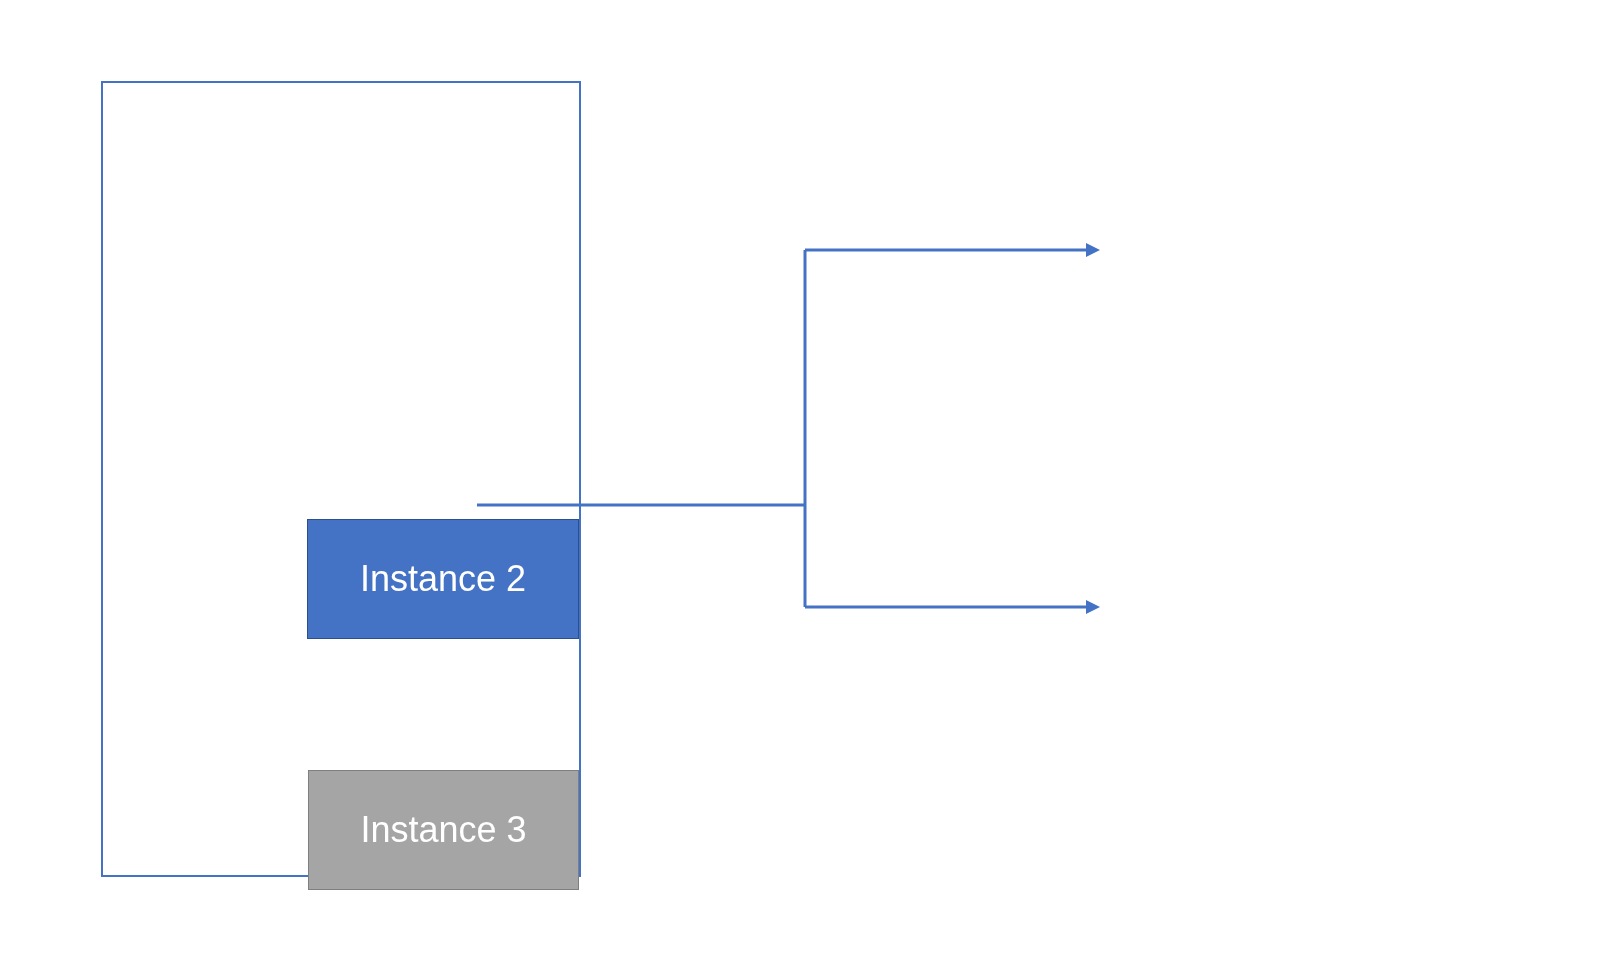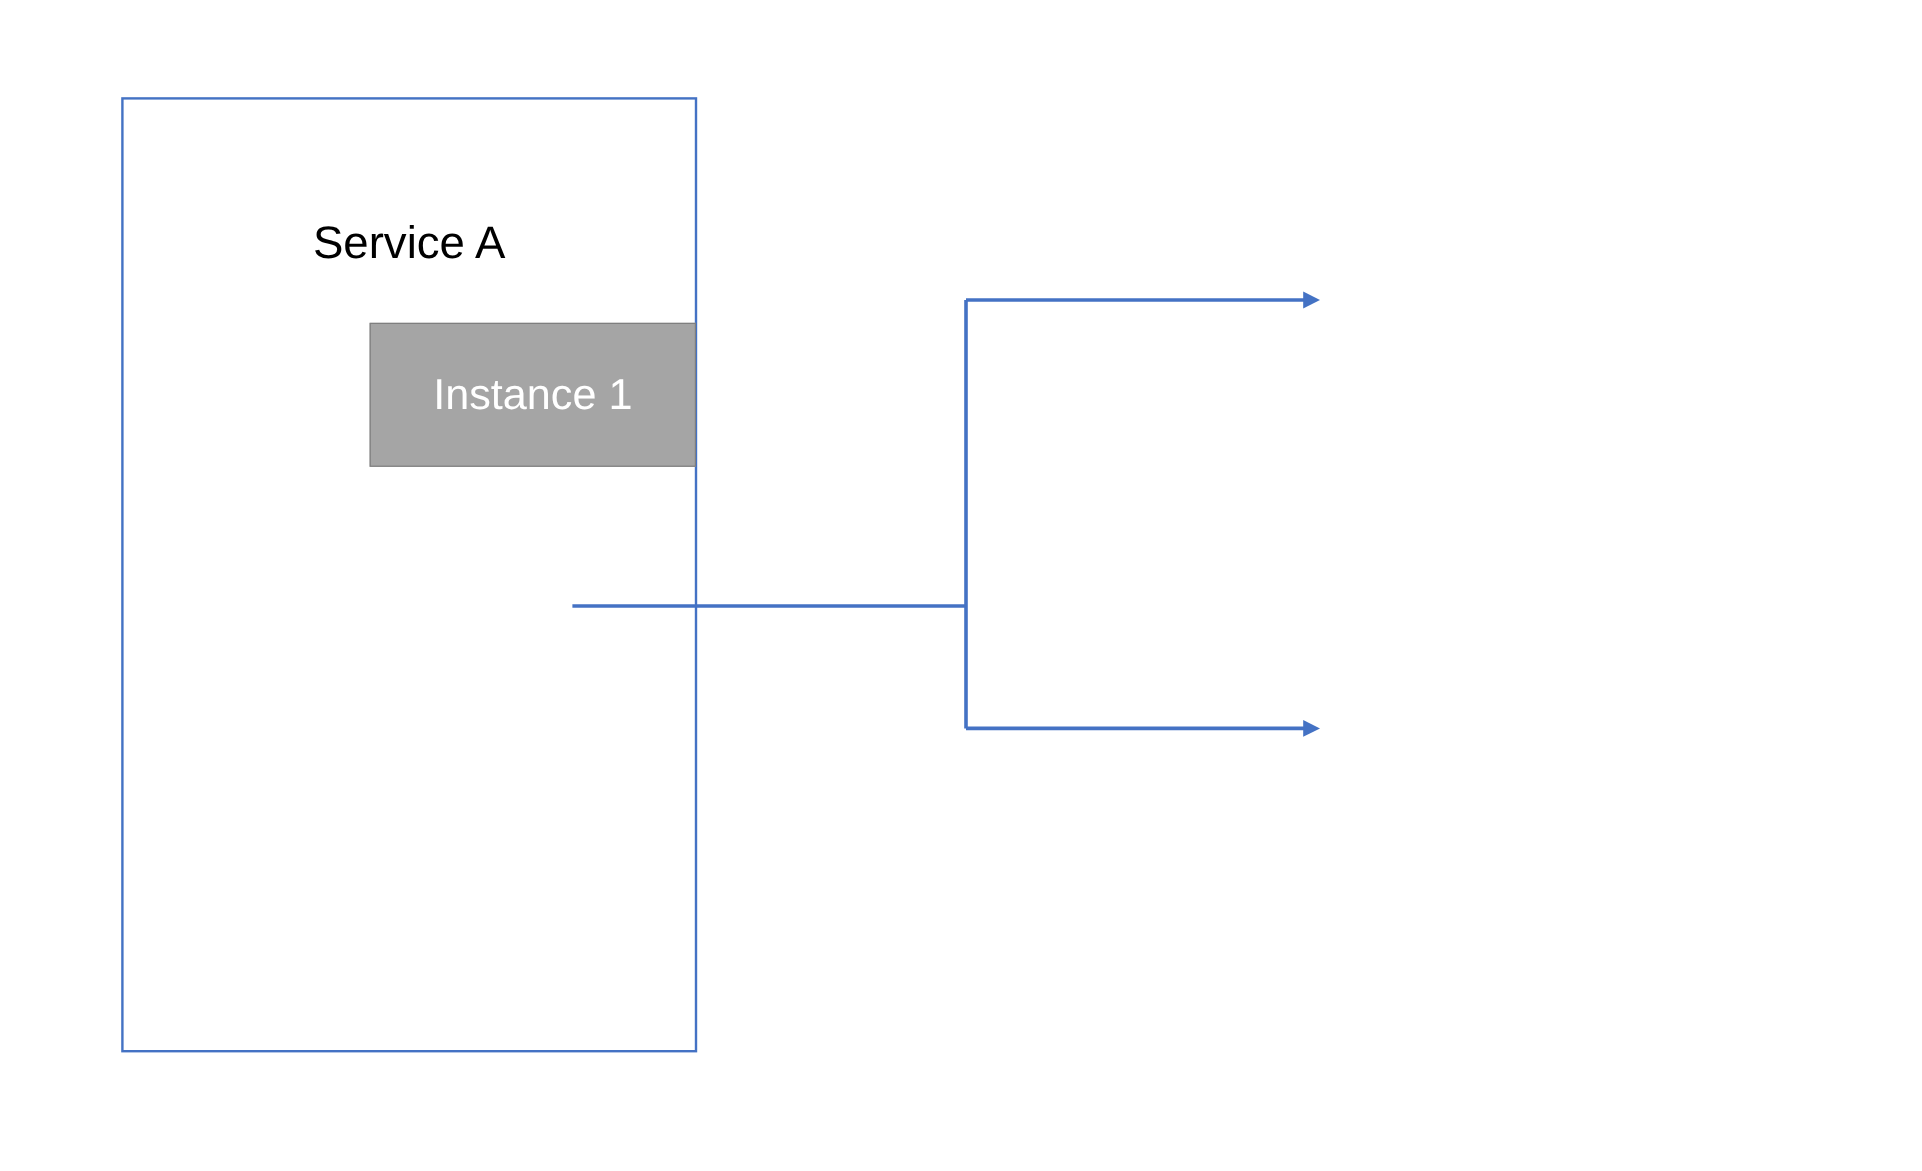--- a/index.html
+++ b/index.html
@@ -90,27 +90,29 @@
   .conn-head {
     fill: #4472c4;
   }
 </style>
 </head>
 <body>
 
 <div id="canvas">
 
   <div class="service-box" id="service-a-box">
-    <div class="service-title" id="service-a-title">Service A</div>
 
-    <div class="instance gray" id="a-instance-1">
-      <span>Instance 1</span>
+
+    <div class="instance blue" id="a-instance-2">
+      <span>Instance 2</span>
     </div>
 
-
+    <div class="instance gray" id="a-instance-3">
+      <span>Instance 3</span>
+    </div>
   </div>
 
 
   <svg id="connectors" viewBox="0 0 1602 976">
 
     <path class="conn-path" d="M 477 505 L 805 505"></path>
 
     <path class="conn-path" d="M 805 250 L 805 607"></path>
 
     <path class="conn-path" d="M 805 250 L 1090 250"></path>

